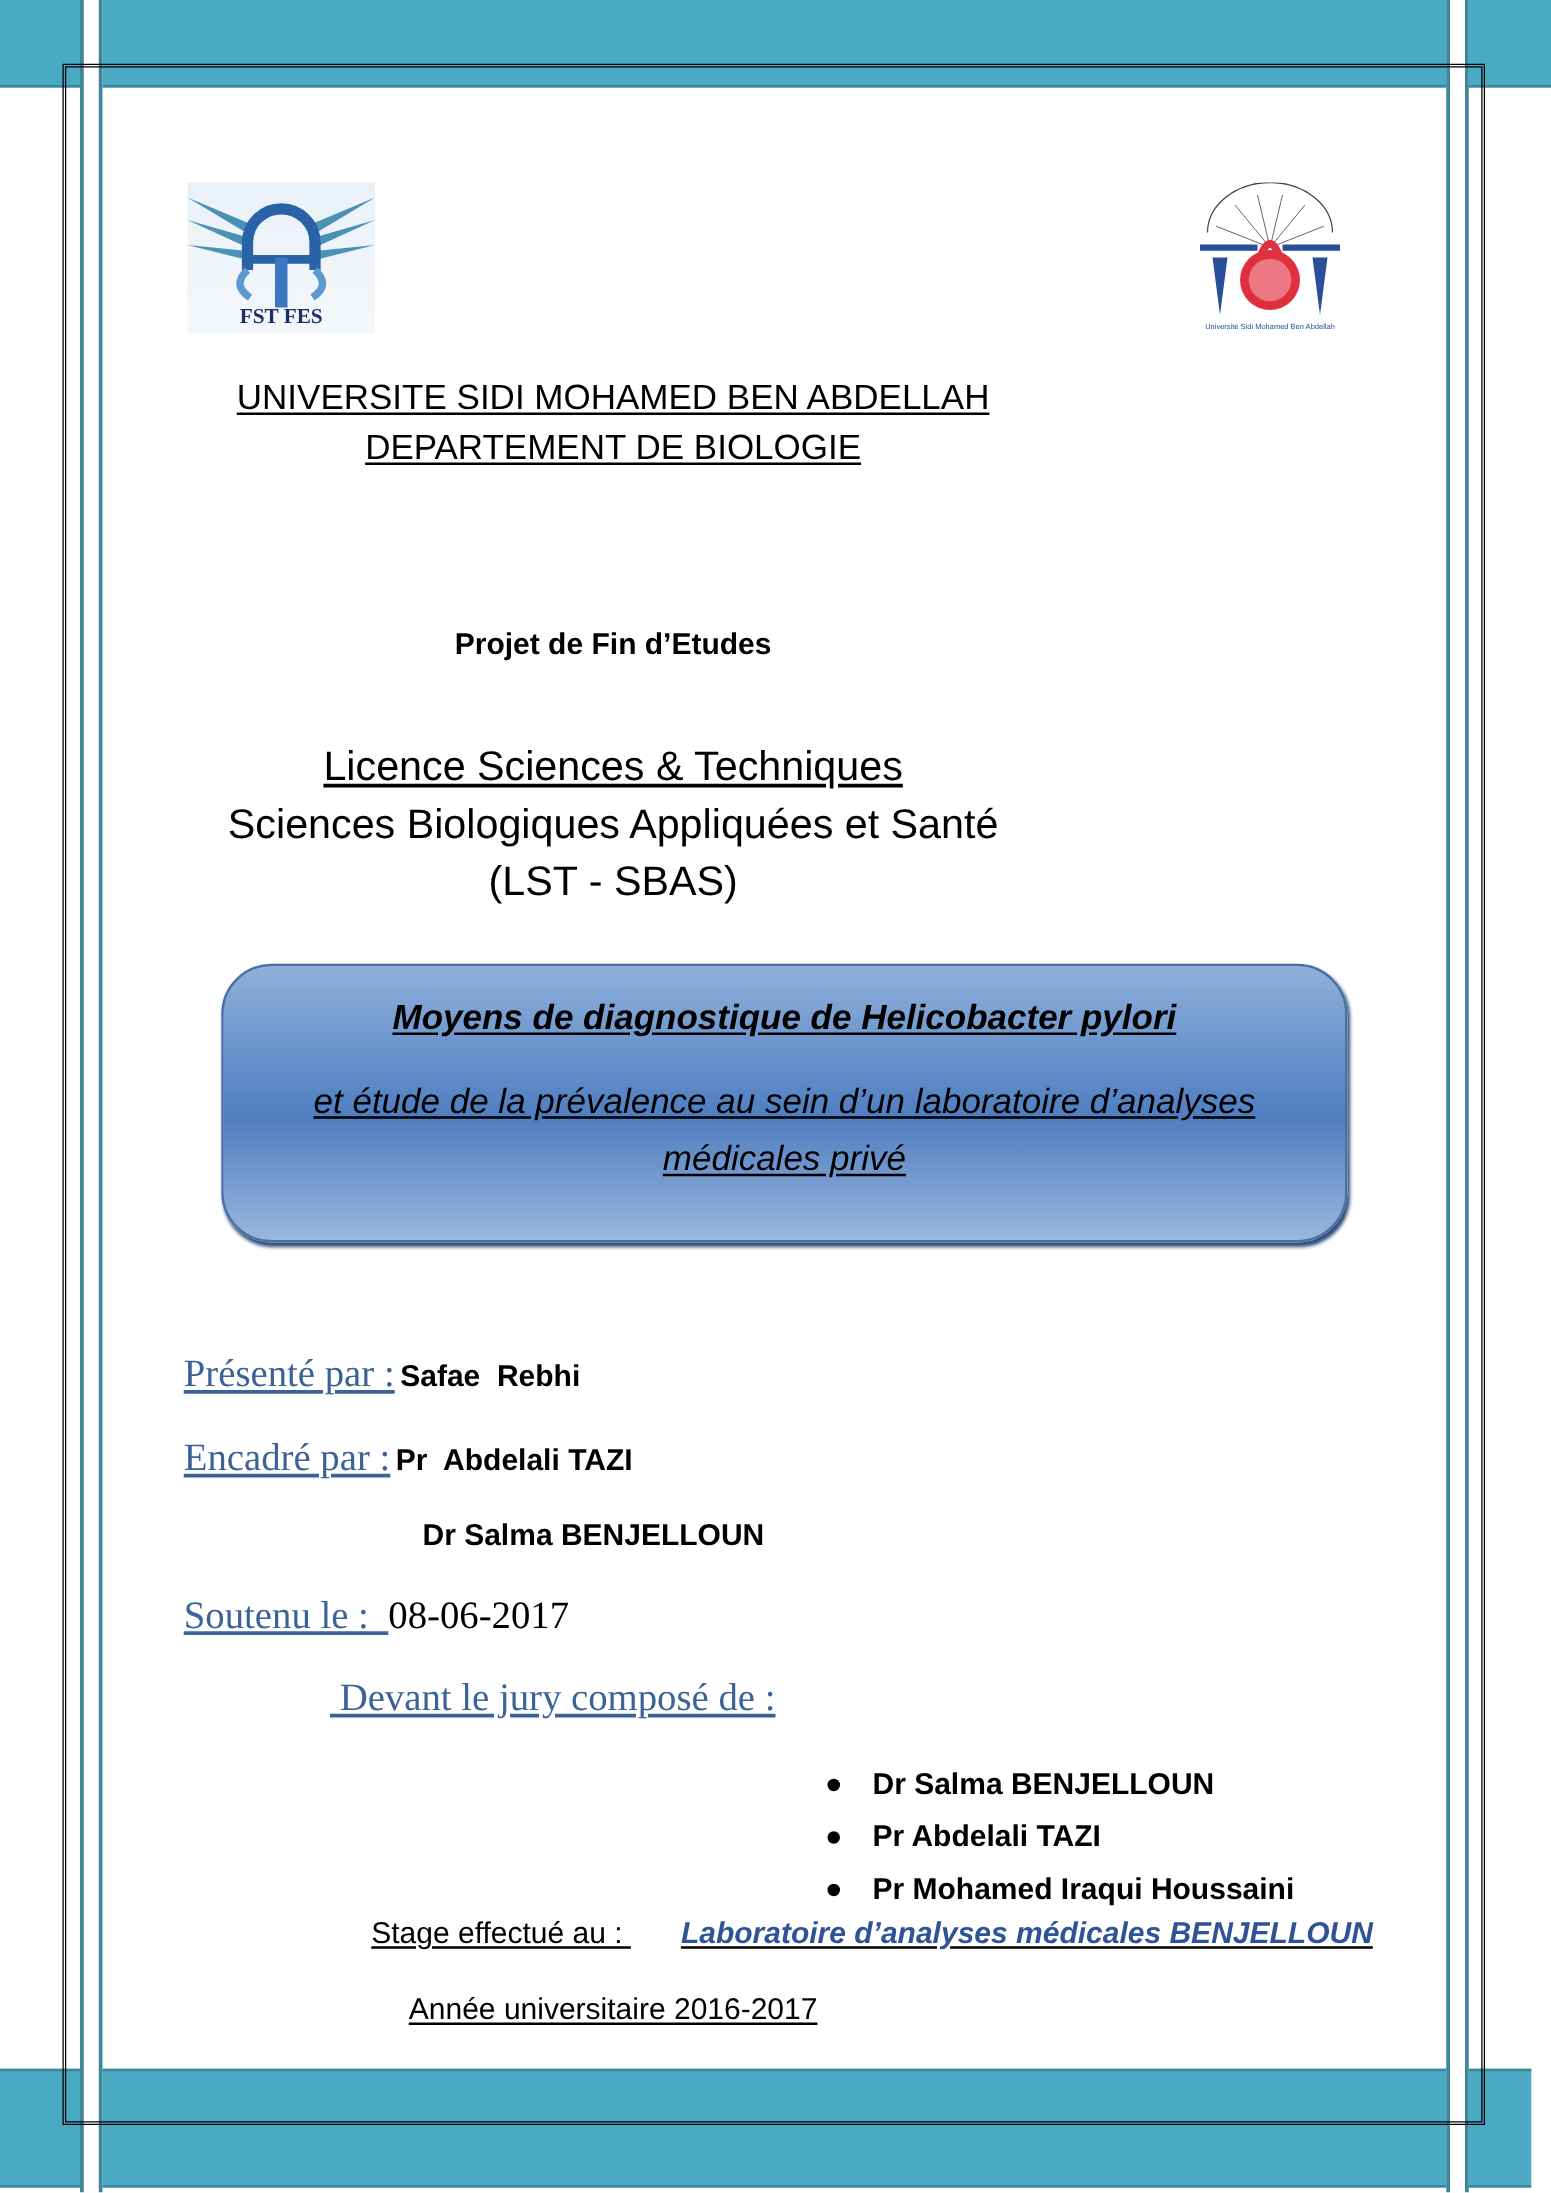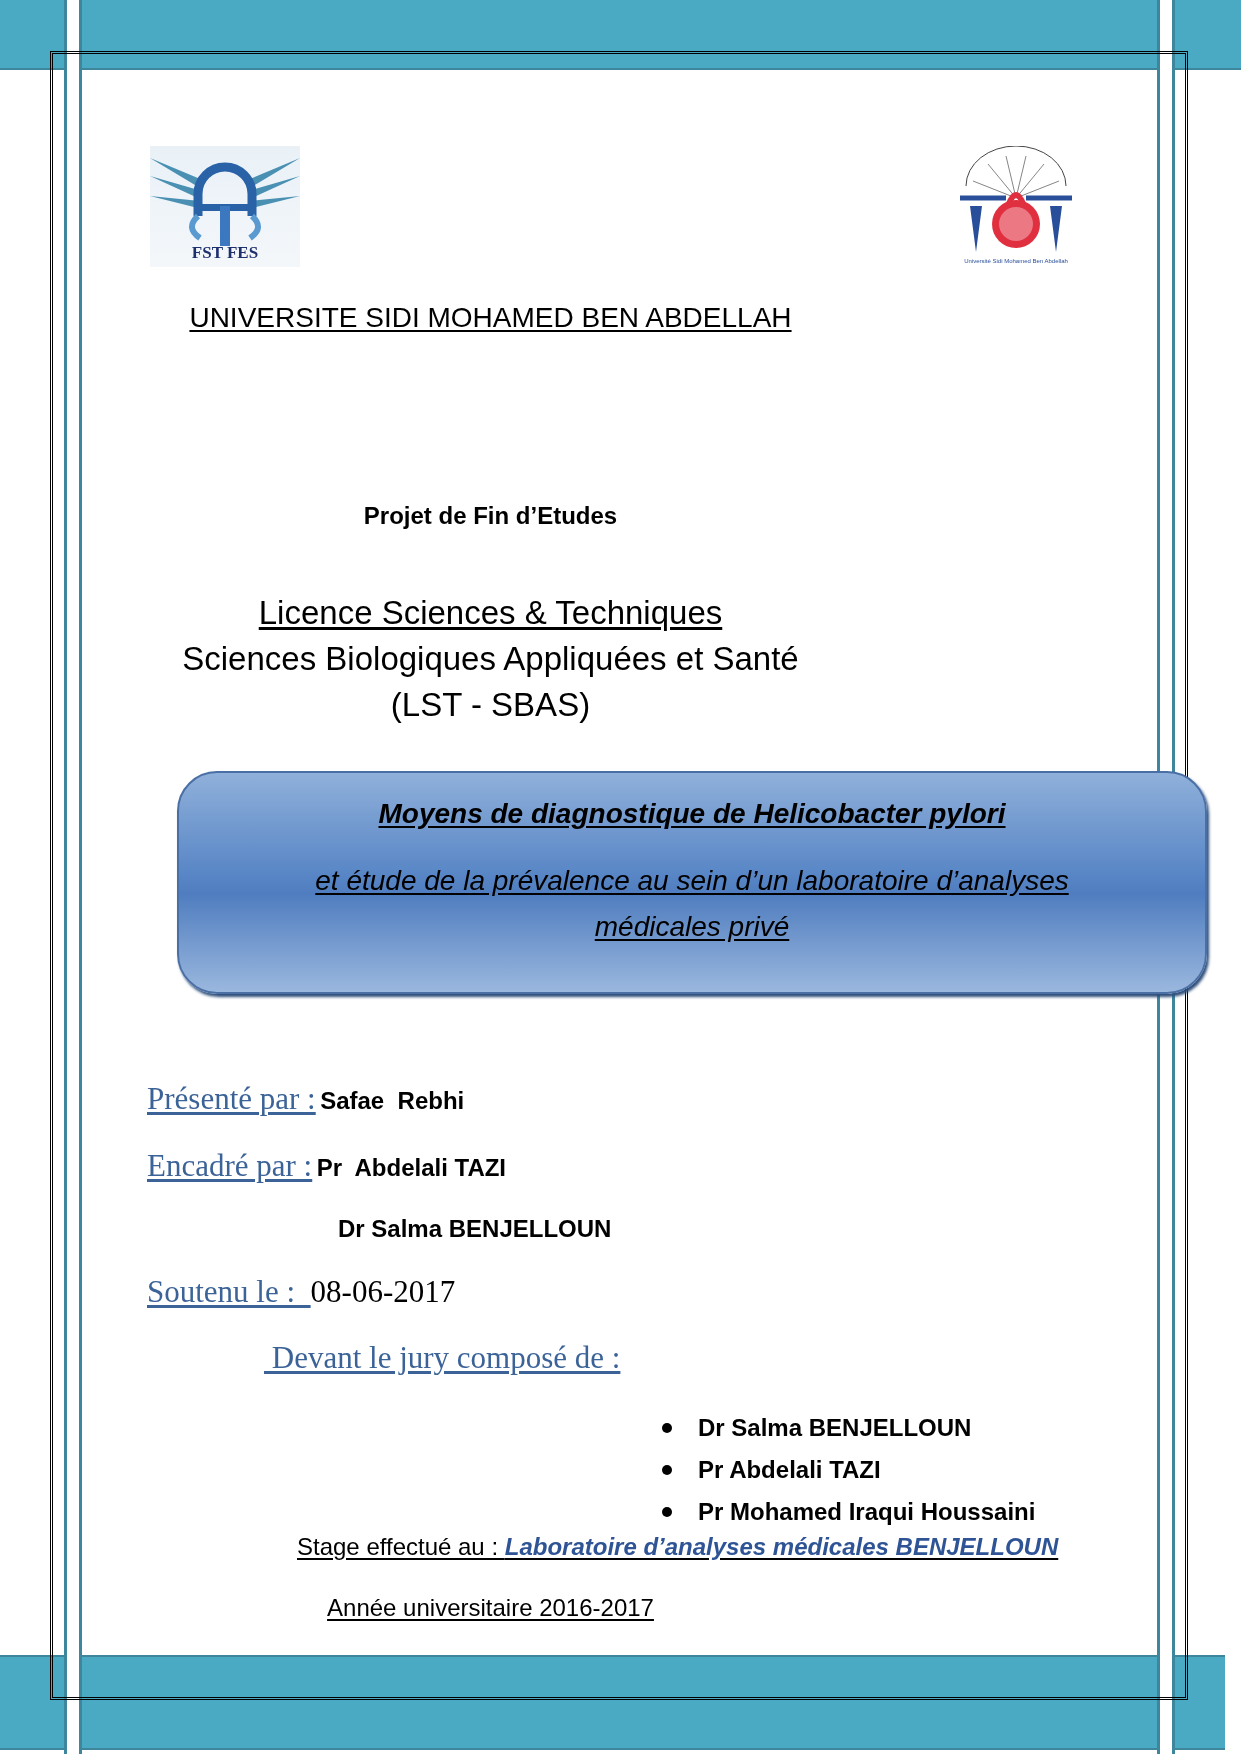--- a/index.html
+++ b/index.html
@@ -13,34 +13,34 @@
   .vgap.right { left:1157px; }
   .frame { position:absolute; left:50px; top:51px; width:1138px; height:1649px; border:3px double #000; box-sizing:border-box; }
   .logo { position:absolute;text-align:center; }
   .logo-fst { left:150px; top:146px; width:150px; height:121px; background:linear-gradient(180deg,#e9f1f7 0%,#f4f7fa 100%); }
   .logo-usmba { left:948px; top:146px; width:136px; height:122px; }
   .center { position:absolute; left:0; width:981px; text-align:center; }
   .u { text-decoration:underline; text-underline-offset:3px; }
   .uni { top:298px; font-size:28px; line-height:40px; }
   .pfe { top:502px; font-size:24px; font-weight:bold; }
   .lic { top:590px; font-size:33px; line-height:46px; }
-  .titlebox { position:absolute; left:177px; top:771px; width:1030px; height:223px; border-radius:40px;
+  .titlebox { position:absolute; left:177px; top:771px; width:901px; height:223px; border-radius:40px;
               background:linear-gradient(180deg,#8fb0da 0%,#5a87c6 45%,#4f7dbf 55%,#9ab7de 100%);
               border:2px solid #4a6fa5; box-shadow:2px 3px 3px #2d4d78; box-sizing:border-box; text-align:center; }
   .titlebox .t1 { margin-top:21px; font-size:28px; font-weight:bold; font-style:italic; line-height:40px; }
   .titlebox .t2 { margin-top:24px; font-size:28px; font-weight:normal; font-style:italic; line-height:46px; }
   .row { position:absolute; left:147px; white-space:nowrap; }
   .lbl { font-family:"Liberation Serif", serif; color:#3b6398; font-size:31px; text-decoration:underline; text-underline-offset:3px;margin-top:42px; }
   .val { font-weight:bold; font-size:24px; }
   .date { font-family:"Liberation Serif", serif; font-size:31px; }
   .jury { position:absolute; left:660px; top:1407px; margin:0; padding:0; list-style:none; }
   .jury li { font-weight:bold; font-size:24px; line-height:42px; position:relative; padding-left:38px; }
   .jury li .bullet { position:absolute; left:2px; top:16px; width:10px; height:10px; background:#000; border-radius:50%; }
   .stage { position:absolute; left:297px; top:1533px; font-size:24px; white-space:nowrap; }
-  .stage .lab { color:#2f5496; font-weight:bold; font-style:italic; }
+  .stage .lab { color:#2f5496; font-weight:bold; font-style:italic;margin-left:40px; }
   .annee { top:1594px; font-size:24px; }
 </style>
 </head>
 <body>
 
 <div class="band top"></div>
 <div class="band bottom"></div>
 <div class="vgap left"></div>
 <div class="vgap right"></div>
 <div class="frame"></div>
@@ -78,20 +78,21 @@
     <path d="M22 60 L28 106 L34 60 Z M102 60 L108 106 L114 60 Z" fill="#2a4f9a"></path>
     <circle cx="68" cy="78" r="24" fill="#e03040"></circle>
     <circle cx="68" cy="78" r="17" fill="#fff" opacity="0.35"></circle>
     <path d="M60 60 Q68 38 76 60" fill="none" stroke="#e03040" stroke-width="6"></path>
     <text x="68" y="117" text-anchor="middle" font-family="Liberation Sans, sans-serif" font-size="6" fill="#2a4f9a">Université Sidi Mohamed Ben Abdellah</text>
   </svg>
 </div>
 
 <div class="center uni">
   <div class="u">UNIVERSITE SIDI MOHAMED BEN ABDELLAH</div>
+  <div class="u">DEPARTEMENT DE BIOLOGIE</div>
 </div>
 
 <div class="center pfe">Projet de Fin d’Etudes</div>
 
 <div class="center lic">
   <div><span class="u">Licence Sciences &amp; Techniques</span></div>
   <div>Sciences Biologiques Appliquées et Santé</div>
   <div>(LST - SBAS)</div>
 </div>
 

